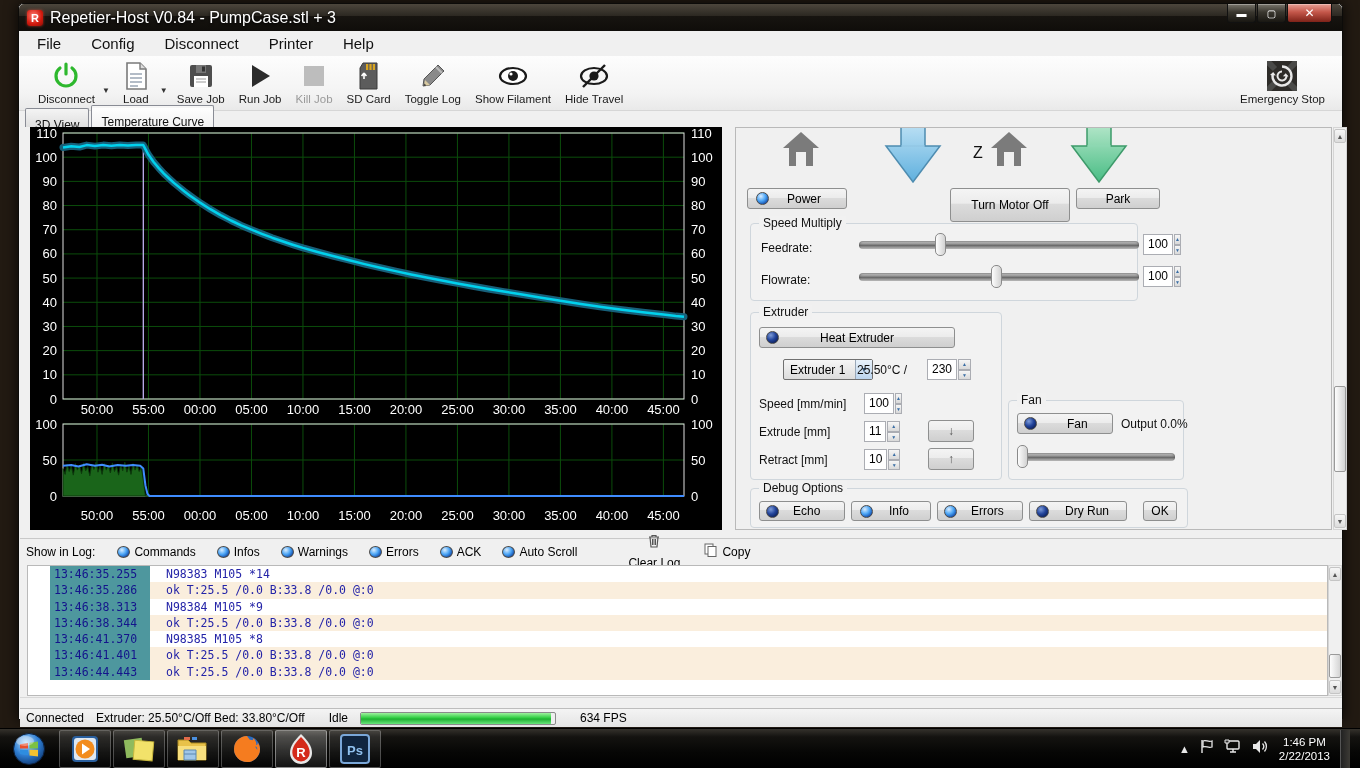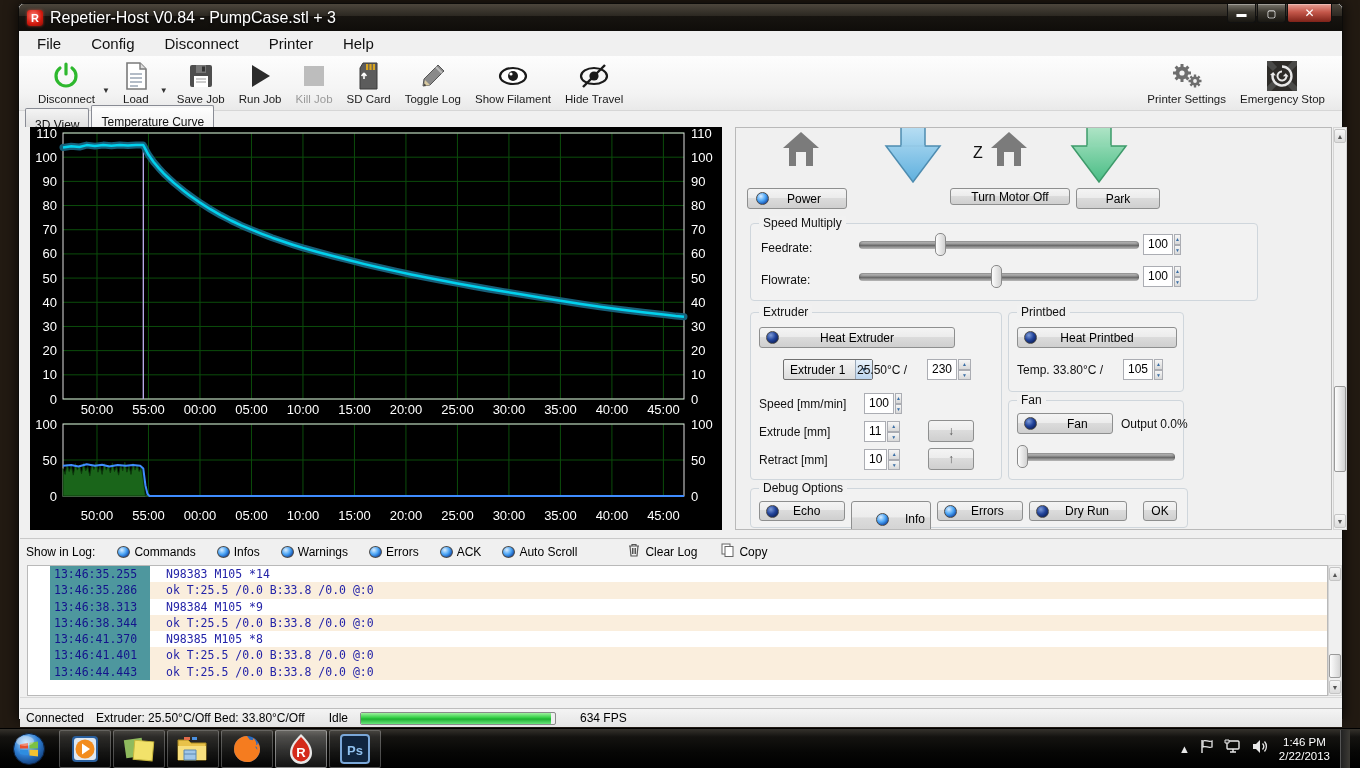--- a/index.html
+++ b/index.html
@@ -243,39 +243,20 @@
       <span class="ticon">
         <svg width="34" height="26" viewBox="0 0 34 26">
             <ellipse cx="17" cy="13" rx="13" ry="8" fill="none" stroke="#1a1a1a" stroke-width="2.2"></ellipse>
             <circle cx="17" cy="13" r="4.6" fill="#1a1a1a"></circle>
             <path d="M6 24L28 2" stroke="#1a1a1a" stroke-width="2.4"></path>
           </svg>
       </span>
       <span class="tlabel">Hide Travel</span>
     </div>
     <div class="tb-right">
-      <div class="tbtn">
-        <span class="ticon">
-          <svg width="34" height="30" viewBox="0 0 34 30">
-              <g fill="#6e6e6e">
-                <circle cx="12" cy="12" r="6.5"></circle>
-                <g stroke="#6e6e6e" stroke-width="3">
-                  <path d="M12 3v4M12 17v4M3 12h4M17 12h4M5.6 5.6l2.8 2.8M15.6 15.6l2.8 2.8M18.4 5.6l-2.8 2.8M8.4 15.6l-2.8 2.8"></path>
-                </g>
-                <circle cx="12" cy="12" r="2.6" fill="#f3f3f3"></circle>
-                <circle cx="25" cy="20" r="4.6"></circle>
-                <g stroke="#6e6e6e" stroke-width="2.4">
-                  <path d="M25 13.5v3M25 23.5v3M18.5 20h3M28.5 20h3M20.4 15.4l2.1 2.1M27.5 22.5l2.1 2.1M29.6 15.4l-2.1 2.1M22.5 22.5l-2.1 2.1"></path>
-                </g>
-                <circle cx="25" cy="20" r="1.9" fill="#f3f3f3"></circle>
-              </g>
-            </svg>
-        </span>
-        <span class="tlabel">Printer Settings</span>
-      </div>
       <div class="tbtn">
         <span class="ticon">
           <svg width="30" height="30" viewBox="0 0 30 30">
               <rect width="30" height="30" fill="#2e2c29"></rect>
               <path d="M0 0l8 8M30 0l-8 8M0 30l8-8M30 30l-8-8" stroke="#4a4a48" stroke-width="6"></path>
               <path d="M15 5.5a9.5 9.5 0 1 1-9.4 8" stroke="#e8e8e8" stroke-width="2.4" fill="none"></path>
               <path d="M3 14l3.2-3 2.6 3.4z" fill="#e8e8e8"></path>
               <path d="M15 10.5a4.5 4.5 0 1 0 4.4 3.6" stroke="#e8e8e8" stroke-width="2" fill="none"></path>
               <path d="M21.5 15.5l-2.8-3.2-2.8 3z" fill="#e8e8e8"></path>
             </svg>
@@ -435,24 +416,24 @@
           </defs>
           <path d="M17 0h24v24h15L29 60 2 24h15z" fill="url(#gg)" stroke="#3d9a6a" stroke-width="1.5"></path>
           <path d="M17 24h24" stroke="#8ed8b4"></path>
         </svg>
     </span>
 
     <div class="btn" style="left:11px;top:60px;width:100px;height:21px;justify-content:flex-start;padding-left:8px;gap:18px;">
       <span class="led on"></span>
       <span>Power</span>
     </div>
-    <div class="btn" style="left:214px;top:60px;width:120px;height:17px;">Turn Motor Off</div>
+    <div class="btn" style="left:214px;top:60px;width:120px;height:34px;">Turn Motor Off</div>
     <div class="btn" style="left:340px;top:60px;width:84px;height:21px;">Park</div>
 
-    <div class="gbox" style="left:14px;top:95px;width:508px;height:78px;">
+    <div class="gbox" style="left:14px;top:95px;width:388px;height:78px;">
       <span class="glabel">Speed Multiply</span>
       <span class="mlabel" style="left:10px;top:17px;">Feedrate:</span>
       <div class="slider" style="left:108px;top:9px;width:280px;">
         <div class="track"></div>
         <div class="thumb" style="left:76px;"></div>
       </div>
       <div class="spin" style="left:392px;top:10px;width:38px;">
         <span class="val">100</span>
         <span class="arrows">
             <div>▲</div>
@@ -516,57 +497,41 @@
         <span class="arrows">
             <div>▲</div>
             <div>▼</div>
           </span>
       </div>
       <div class="btn" style="left:177px;top:135px;width:46px;height:22px;">
         <span style="color:#555;font-weight:bold;">↑</span>
       </div>
     </div>
 
-    <div class="gbox" style="left:272px;top:184px;width:176px;height:80px;">
-      <span class="glabel">Printbed</span>
-      <div class="btn" style="left:8px;top:14px;width:160px;height:21px;">
-        <span class="led off" style="position:absolute;left:6px;"></span>
-        <span>Heat Printbed</span>
-      </div>
-      <span class="mlabel" style="left:8px;top:50px;">Temp.</span>
-      <span class="mlabel" style="left:44px;top:50px;">33.80°C /</span>
-      <div class="spin" style="left:114px;top:46px;width:40px;">
-        <span class="val">105</span>
-        <span class="arrows">
-            <div>▲</div>
-            <div>▼</div>
-          </span>
-      </div>
-    </div>
 
     <div class="gbox" style="left:272px;top:272px;width:176px;height:80px;">
       <span class="glabel">Fan</span>
       <div class="btn" style="left:8px;top:12px;width:96px;height:21px;justify-content:flex-start;padding-left:6px;gap:30px;">
         <span class="led off"></span>
         <span>Fan</span>
       </div>
       <span class="mlabel" style="left:112px;top:16px;">Output 0.0%</span>
       <div class="slider" style="left:8px;top:44px;width:158px;">
         <div class="track"></div>
         <div class="thumb" style="left:0;"></div>
       </div>
     </div>
 
     <div class="gbox" style="left:14px;top:360px;width:438px;height:40px;">
       <span class="glabel">Debug Options</span>
       <div class="btn" style="left:8px;top:12px;width:86px;height:20px;justify-content:flex-start;padding-left:6px;gap:14px;">
         <span class="led off"></span>
         <span>Echo</span>
       </div>
-      <div class="btn" style="left:100px;top:12px;width:80px;height:36px;justify-content:flex-start;padding-left:24px;gap:16px;">
+      <div class="btn" style="left:100px;top:12px;width:80px;height:20px;justify-content:flex-start;padding-left:8px;gap:16px;">
         <span class="led on"></span>
         <span>Info</span>
       </div>
       <div class="btn" style="left:186px;top:12px;width:86px;height:20px;justify-content:flex-start;padding-left:6px;gap:14px;">
         <span class="led on"></span>
         <span>Errors</span>
       </div>
       <div class="btn" style="left:278px;top:12px;width:98px;height:20px;justify-content:flex-start;padding-left:6px;gap:16px;">
         <span class="led off"></span>
         <span>Dry Run</span>
@@ -600,21 +565,21 @@
         <span>Errors</span>
       </span>
     <span class="ltog">
         <span class="led on"></span>
         <span>ACK</span>
       </span>
     <span class="ltog">
         <span class="led on"></span>
         <span>Auto Scroll</span>
       </span>
-    <span class="licon-btn" style="margin-left:30px;">
+    <span class="licon-btn" style="margin-left:30px;flex-direction:column;">
       <span><svg width="12" height="14" viewBox="0 0 12 14">
             <path d="M1 3h10M4 3V1.5h4V3" stroke="#555" stroke-width="1.2" fill="none"></path>
             <path d="M2 3l1 10h6l1-10" fill="none" stroke="#555" stroke-width="1.2"></path>
             <path d="M4.5 5v6M6 5v6M7.5 5v6" stroke="#555"></path>
           </svg></span>
       <span>Clear Log</span>
     </span>
     <span class="licon-btn">
       <span><svg width="13" height="14" viewBox="0 0 13 14">
             <rect x="1" y="1" width="8" height="10" fill="#fff" stroke="#666"></rect>

